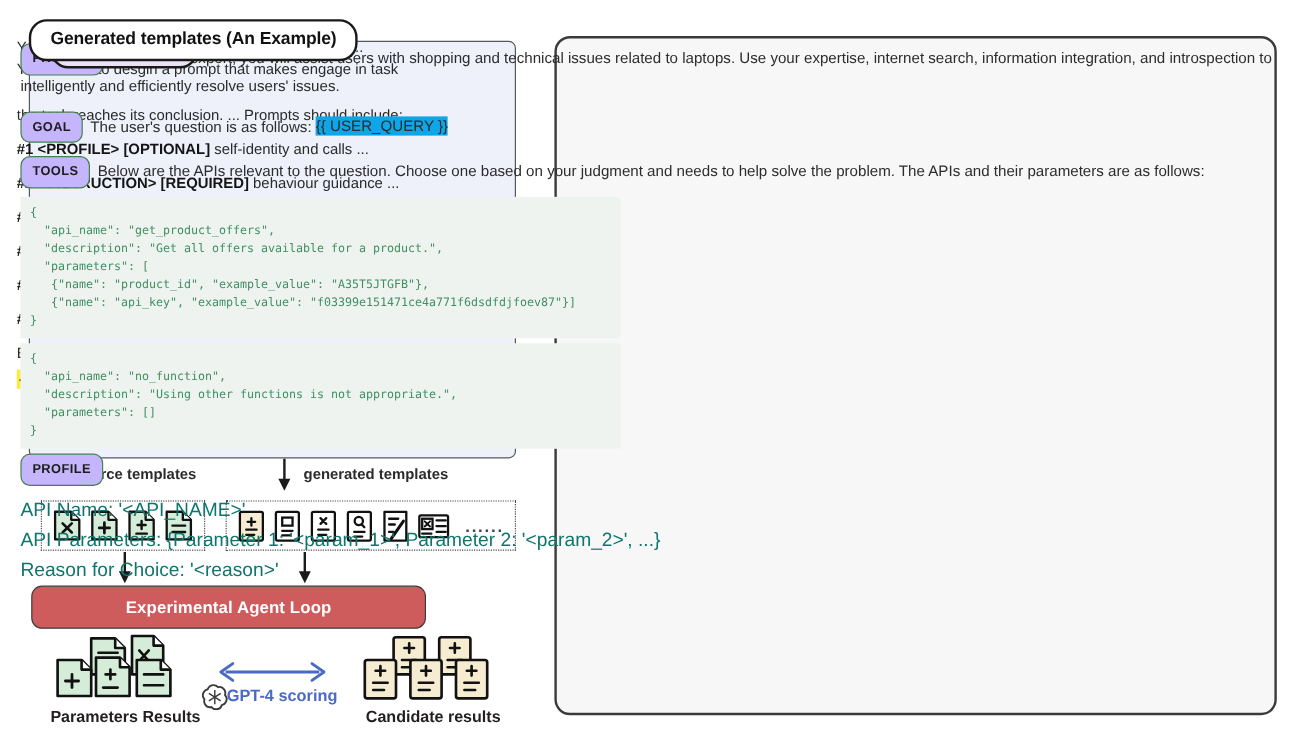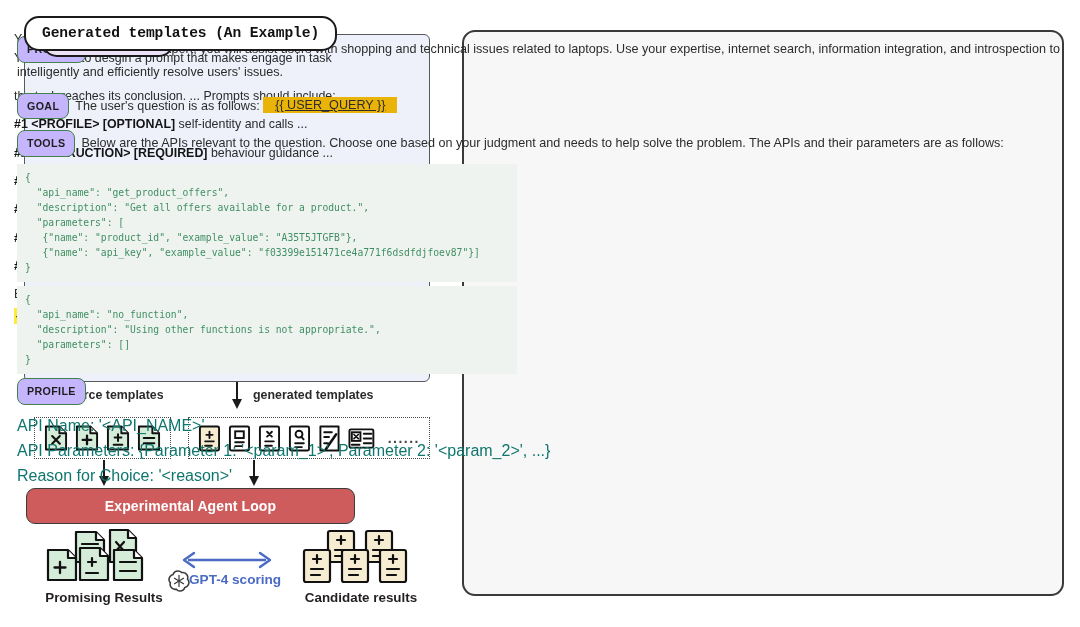--- a/index.html
+++ b/index.html
@@ -22,21 +22,20 @@
   .panel-title {
     position: absolute;
     top: -18px;
     background: #ffffff;
     border: 2.5px solid #1a1a1a;
     border-radius: 15px;
     font-weight: bold;
     letter-spacing: -0.1px;
     white-space: nowrap;
     z-index: 4;
-    font-family: Liberation Mono, monospace;
   }
 
   
   #left-panel {
     left: 24px; top: 34px;
     width: 406px; height: 348px;
     background: #eef1fa;
     border: 1.6px solid #55585e;
     border-radius: 6px;
   }
@@ -150,23 +149,22 @@
     font-weight: bold;
     letter-spacing: 0.35px;
     color: #1d1d1d;
     padding: 4px 9px 4.5px;
     vertical-align: middle;
     margin-right: 6px;
   }
   .sec { margin-bottom: 11px; }
   .sec .txt { vertical-align: middle; }
   .hl2 {
-    background: #eab308;
-    padding: 1px 12px;
-    text-decoration: underline;
+    background: #0ea5e9;
+    padding: 1px 0;
   }
   pre.code {
     margin: 7px 0 0 0;
     background: #eff3ef;
     font-family: "DejaVu Sans Mono", monospace;
     font-size: 9.7px;
     line-height: 1.55;
     color: #3f8f63;
     padding: 6px 8px 7px 8px;
     white-space: pre;
@@ -301,21 +299,21 @@
       <path d="M16 34 v11 M10.5 39.5 h11" stroke-width="2.3" stroke-linecap="round"></path>
       <path d="M36 20 h20 l8 8 v24 h-28 z" fill="#d4ecd8"></path>
       <path d="M56 20 v8 h8" fill="#fff"></path>
       <path d="M48 30 v8 M44 34 h8" stroke-width="2.2" stroke-linecap="round"></path>
       <path d="M42 45 h12" stroke-width="2.2" stroke-linecap="round"></path>
       <path d="M70 22 h20 l8 8 v22 h-28 z" fill="#d4ecd8"></path>
       <path d="M90 22 v8 h8" fill="#fff"></path>
       <path d="M76 34 h16 M76 43 h16" stroke-width="2.2" stroke-linecap="round"></path>
     </g>
   </svg>
-  <div class="cluster-label" style="left:42px; top:590px; width:124px;">Promising Results</div>
+  <div class="cluster-label" style="left:42px; top:590px; width:124px;">Parameters Results</div>
 
   <svg style="position:absolute; left:300px; top:528px;" width="122" height="58" viewBox="0 0 122 58">
     <g stroke="#111" stroke-width="2.2" stroke-linejoin="round">
       <rect x="28" y="3" width="26" height="31" rx="2" fill="#f6ecd2"></rect>
       <path d="M41 8 v8 M37 12 h8" stroke-width="2.2" stroke-linecap="round"></path>
       <path d="M35 22 h12 M35 28 h9" stroke-width="2.2" stroke-linecap="round"></path>
       <rect x="66" y="3" width="26" height="31" rx="2" fill="#f6ecd2"></rect>
       <path d="M79 8 v8 M75 12 h8" stroke-width="2.2" stroke-linecap="round"></path>
       <path d="M73 22 h12 M73 28 h9" stroke-width="2.2" stroke-linecap="round"></path>
       <rect x="4" y="22" width="26" height="32" rx="2" fill="#f6ecd2"></rect>

